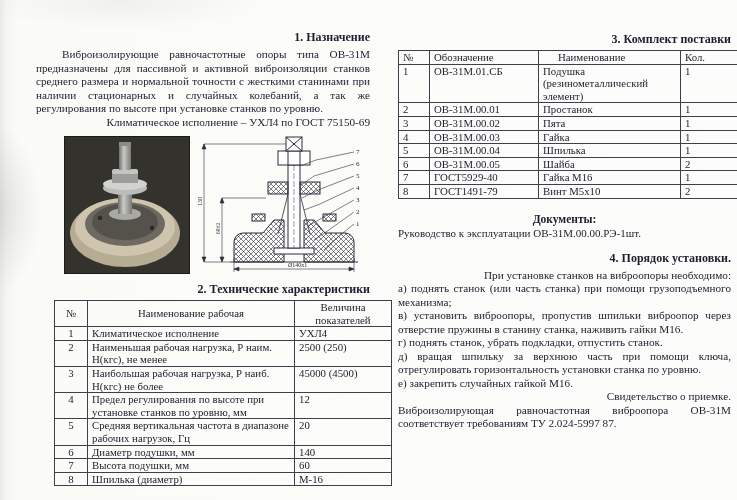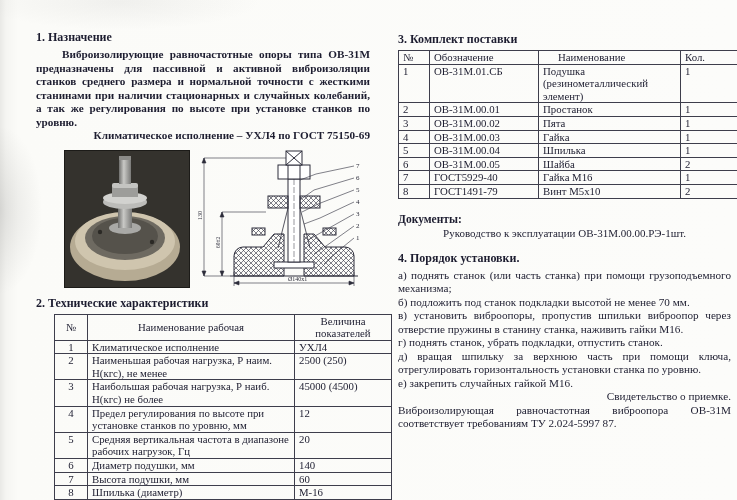--- a/index.html
+++ b/index.html
@@ -9,46 +9,46 @@
       radial-gradient(ellipse 60px 120px at 0px 210px, rgba(120,120,118,.18), transparent 70%),
       radial-gradient(ellipse 200px 40px at 120px 2px, rgba(140,140,138,.10), transparent 70%),
       linear-gradient(90deg,#e9e9e6 0px,#f5f5f2 6px,#fbfbf8 18px,#fcfcfa 100%);
     font-family:"Liberation Serif","DejaVu Serif",serif;
     color:#1d1d30;
   }
   .col{position:absolute;top:30px;}
   .col-left{left:36px;width:334px;}
   .col-right{left:398px;width:333px;top:32px;}
   .sec-title{
-    text-align:left;font-weight:bold;font-size:12px;line-height:15px;margin:0 0 3px 0;
+    text-align:right;font-weight:bold;font-size:12px;line-height:15px;margin:0 0 3px 0;
   }
   .body-text{font-size:11.2px;line-height:13.5px;text-align:justify;margin:0;}
-  .indent{text-indent:26px;font-weight:bold;}
+  .indent{text-indent:26px;}
   
   .figure-row{position:relative;height:144px;margin-top:5px;}
   .photo-frame{position:absolute;left:28px;top:2px;width:126px;height:138px;}
   .drawing-frame{position:absolute;left:160px;top:0px;width:174px;height:140px;}
   
   table{border-collapse:collapse;table-layout:fixed;}
   td,th{border:1px solid #3e3e4c;padding:0px 4px;vertical-align:top;
         font-size:10.8px;line-height:12.6px;font-weight:normal;text-align:left;}
   .t2{margin:2px 0 0 18px;width:316px;}
   .t2 .c-num{width:24px;text-align:center;}
   .t2 .c-name{width:198px;}
   .t2 .c-val{width:88px;}
   .t2 th{text-align:center;vertical-align:middle;}
   .t3{width:333px;margin-top:2px;}
   .t3 .c-num{width:22px;}
   .t3 .c-des{width:100px;}
   .t3 .c-nam{width:118px;padding-left:19px;}
   .t3 .c-qty{width:77px;}
   
   .docs{margin-top:13px;}
-  .docs-title{text-align:left;font-weight:bold;font-size:11.5px;line-height:14px;margin:0;}
-  .docs-line{text-align:center;font-size:11px;line-height:14px;margin:0;}
+  .docs-title{text-align:center;font-weight:bold;font-size:11.5px;line-height:14px;margin:0;}
+  .docs-line{text-align:left;font-size:11px;line-height:14px;margin:0;}
   .sec4-title{margin-top:11px;}
   .list-item{margin:0;}
   .plain{text-align:right;}
 </style>
 </head>
 <body>
 
 <div class="col col-left">
 
   <p class="sec-title">1.  Назначение</p>
@@ -279,22 +279,22 @@
   </tbody>
     </table>
 
   <div class="docs">
     <p class="docs-title">Документы:</p>
     <p class="docs-line">Руководство к эксплуатации ОВ-31М.00.00.РЭ-1шт.</p>
   </div>
 
   <p class="sec-title sec4-title">4.  Порядок установки.</p>
   <div class="body-text">
+    <div class="list-item plain">При установке станков на виброопоры необходимо:</div>
     <div class="list-item">а) поднять станок (или часть станка) при помощи грузоподъемного механизма;</div>
-    <div class="list-item">б) подложить под станок подкладки высотой не менее 70 мм.</div>
     <div class="list-item">в) установить виброопоры, пропустив шпильки виброопор через отверстие пружины в станину станка, наживить гайки М16.</div>
     <div class="list-item">г) поднять станок, убрать подкладки, отпустить станок.</div>
     <div class="list-item">д) вращая шпильку за верхнюю часть при помощи ключа, отрегулировать горизонтальность установки станка по уровню.</div>
     <div class="list-item">е) закрепить случайных гайкой М16.</div>
     <div class="list-item plain">Свидетельство о приемке.</div>
     <div class="list-item">Виброизолирующая равночастотная виброопора ОВ-31М соответствует требованиям ТУ 2.024-5997 87.</div>
   </div>
 </div>
 
 </body></html>

